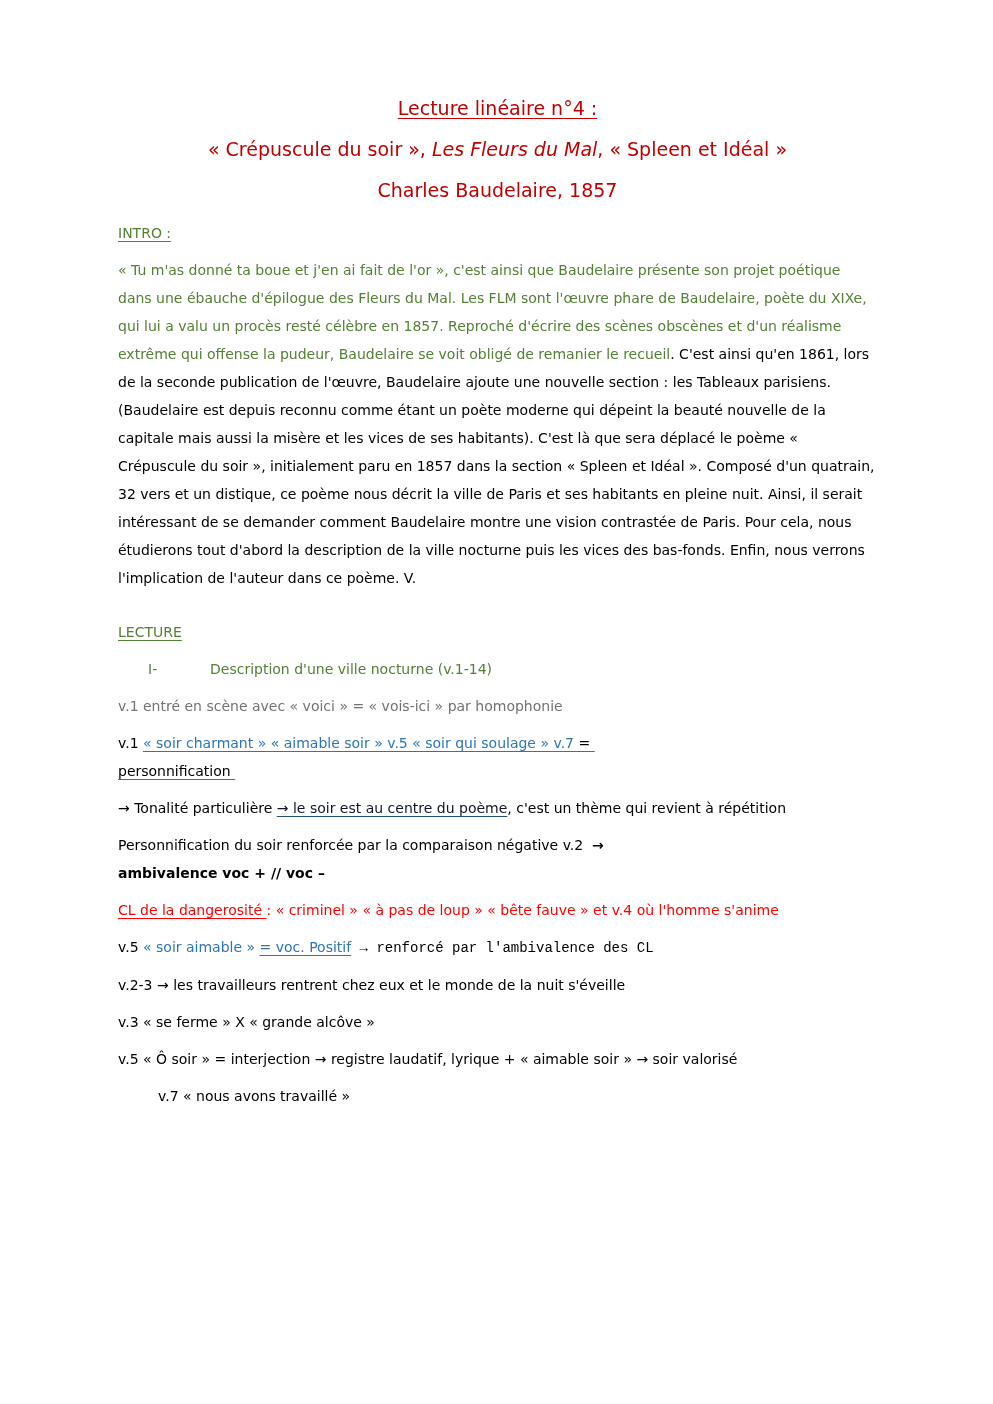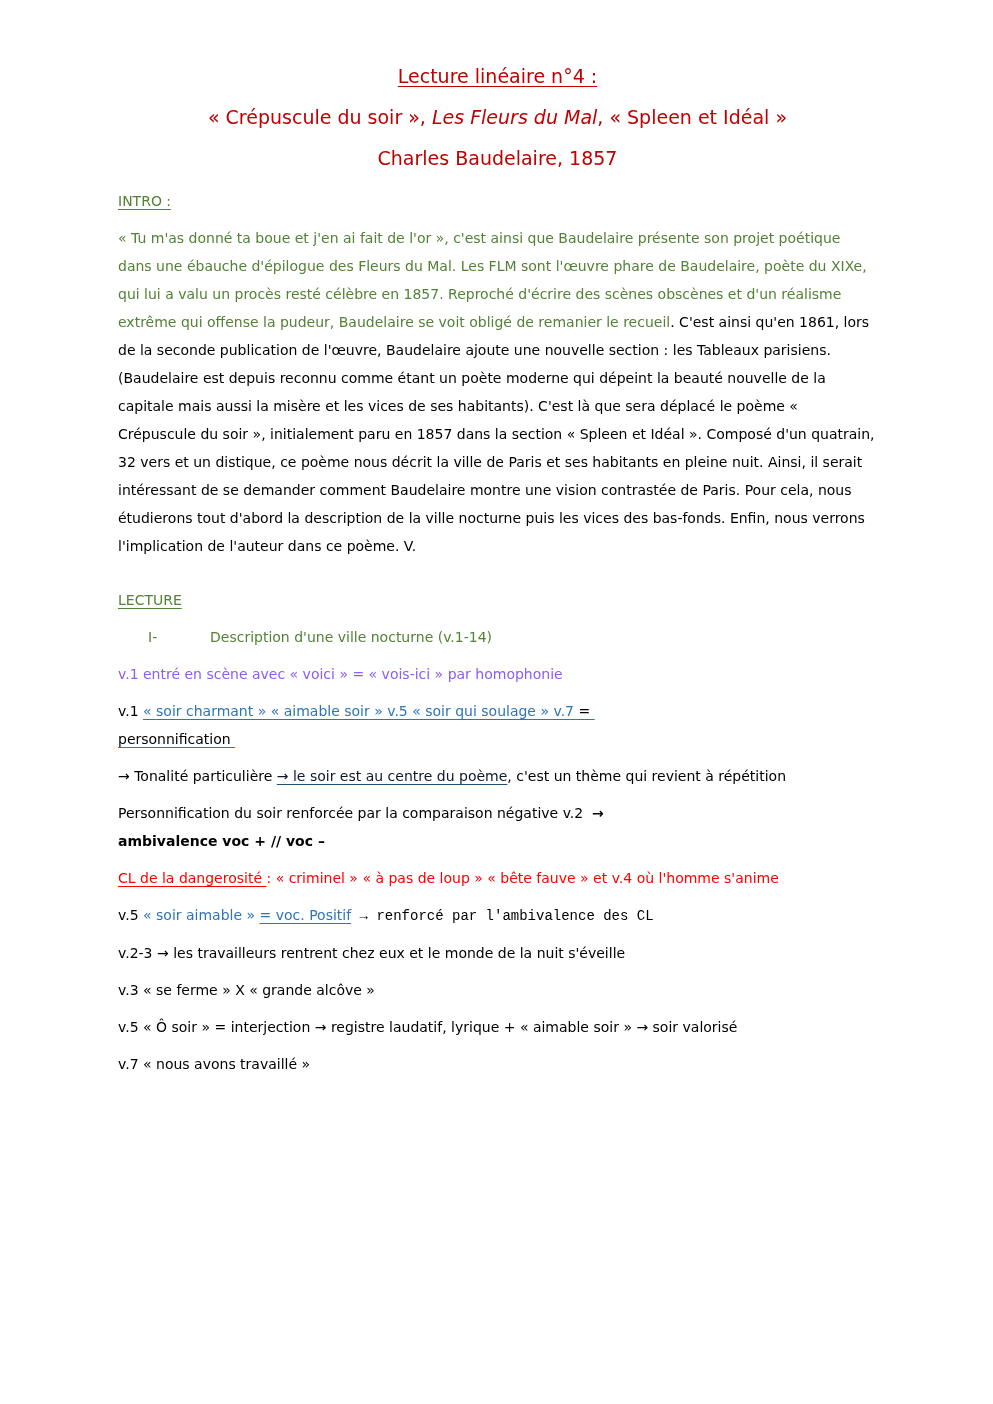--- a/index.html
+++ b/index.html
@@ -12,21 +12,21 @@
     --page-bg:#FFFFFF;
   }
   html,body{margin:0;padding:0;}
   body{
     width:993px;height:1404px;background:var(--page-bg);
     font-family:"DejaVu Sans","Liberation Sans",sans-serif;
     color:var(--text);overflow:hidden;
   }
   .page{
     box-sizing:border-box;width:993px;height:1148px;
-    padding:62px 116px 40px 118px;background:var(--page-bg);
+    padding:94px 116px 40px 118px;background:var(--page-bg);
   }
   header{margin-bottom:14px;}
   .h1{
     font-size:19px;line-height:29px;text-align:center;
     margin:0 0 12px 0;color:var(--title-red);white-space:pre-wrap;
   }
   .h1 .u{text-decoration:underline;text-underline-offset:3px;}
   .h1 .it{font-style:italic;}
   .para{
     font-size:14px;line-height:28px;margin:0 0 9px 0;
@@ -45,24 +45,24 @@
     <div class="h1"><span class="u">Lecture linéaire n°4 :</span></div>
     <div class="h1"><span>« Crépuscule du soir », </span><span class="it">Les Fleurs du Mal</span><span>, « Spleen et Idéal »</span></div>
     <div class="h1"><span>Charles Baudelaire, 1857</span></div>
   </header>
 
   <main>
       <div class="para"><span style="color: rgb(83, 129, 53); text-decoration-line: underline; text-decoration-color: rgb(83, 129, 53);">INTRO :</span></div>
       <div class="para intro-block"><span style="color: rgb(83, 129, 53);">« Tu m'as donné ta boue et j'en ai fait de l'or », c'est ainsi que Baudelaire présente son projet poétique dans une ébauche d'épilogue des Fleurs du Mal. Les FLM sont l'œuvre phare de Baudelaire, poète du XIXe, qui lui a valu un procès resté célèbre en 1857. Reproché d'écrire des scènes obscènes et d'un réalisme extrême qui offense la pudeur, Baudelaire se voit obligé de remanier le recueil</span><span style="color: rgb(0, 0, 0);">. C'est ainsi qu'en 1861, lors de la seconde publication de l'œuvre, Baudelaire ajoute une nouvelle section : les Tableaux parisiens. (Baudelaire est depuis reconnu comme étant un poète moderne qui dépeint la beauté nouvelle de la capitale mais aussi la misère et les vices de ses habitants). C'est là que sera déplacé le poème « Crépuscule du soir », initialement paru en 1857 dans la section « Spleen et Idéal ». Composé d'un quatrain, 32 vers et un distique, ce poème nous décrit la ville de Paris et ses habitants en pleine nuit. Ainsi, il serait intéressant de se demander comment Baudelaire montre une vision contrastée de Paris. Pour cela, nous étudierons tout d'abord la description de la ville nocturne puis les vices des bas-fonds. Enfin, nous verrons l'implication de l'auteur dans ce poème. V.</span></div>
       <div class="para"><span style="color: rgb(83, 129, 53); text-decoration-line: underline; text-decoration-color: rgb(83, 129, 53);">LECTURE</span></div>
       <div class="para outline"><span class="marker" style="color: rgb(83, 129, 53);">I-</span><span style="color: rgb(83, 129, 53);">Description d'une ville nocturne (v.1-14)</span></div>
-      <div class="para"><span style="color: #8b5cf6;">v.1 entré en scène avec « voici » = « vois-ici » par homophonie</span></div>
+      <div class="para"><span style="color: #737373;">v.1 entré en scène avec « voici » = « vois-ici » par homophonie</span></div>
       <div class="para"><span style="color: rgb(0, 0, 0);">v.1 </span><span style="color: rgb(46, 117, 182); text-decoration-line: underline; text-decoration-color: rgb(46, 117, 182);">« soir charmant » « aimable soir » v.5 « soir qui soulage » v.7</span><span style="color: rgb(0, 0, 0); text-decoration-line: underline; text-decoration-color: rgb(46, 117, 182);"> = </span><br><span style="color: rgb(0, 0, 0); text-decoration-line: underline; text-decoration-color: rgb(46, 117, 182);">personnification </span></div>
       <div class="para"><span style="color: rgb(0, 0, 0);">→ Tonalité particulière </span><span style="color: #0f172a; text-decoration-line: underline; text-decoration-color: rgb(31, 78, 121); text-align: right;">→ le soir est au centre du poème</span><span style="color: rgb(0, 0, 0);">, c'est un thème qui revient à répétition</span></div>
       <div class="para"><span style="color: rgb(0, 0, 0);">Personnification du soir renforcée par la comparaison négative v.2  </span><span style="color: rgb(0, 0, 0); font-weight: bold;">→</span><br><span style="color: rgb(0, 0, 0); font-weight: bold;">ambivalence voc + // voc –</span></div>
       <div class="para"><span style="color: rgb(255, 0, 0); text-decoration-line: underline; text-decoration-color: rgb(255, 0, 0);">CL de la dangerosité </span><span style="color: rgb(255, 0, 0);">: « criminel » « à pas de loup » « bête fauve » et v.4 où l'homme s'anime</span></div>
       <div class="para"><span style="color: rgb(0, 0, 0);">v.5 </span><span style="color: rgb(46, 117, 182);">« soir aimable » </span><span style="color: rgb(46, 117, 182); text-decoration-line: underline; text-decoration-color: rgb(46, 117, 182);">= voc. Positif</span><span style="color: rgb(0, 0, 0); font-family: Liberation Mono, monospace;"> → renforcé par l'ambivalence des CL</span></div>
       <div class="para"><span style="color: rgb(0, 0, 0);">v.2-3 → les travailleurs rentrent chez eux et le monde de la nuit s'éveille</span></div>
       <div class="para"><span style="color: rgb(0, 0, 0);">v.3 « se ferme » X « grande alcôve »</span></div>
       <div class="para"><span style="color: rgb(0, 0, 0); margin-top: 28px;">v.5 « Ô soir » = interjection → registre laudatif, lyrique + « aimable soir » → soir valorisé</span></div>
-      <div class="para"><span style="color: rgb(0, 0, 0);">v.7 « nous avons travaillé »</span></div>
+      <div class="para"><span style="color: rgb(0, 0, 0); margin-left: 40px;">v.7 « nous avons travaillé »</span></div>
     </main>
 </div>
 
 </body></html>

